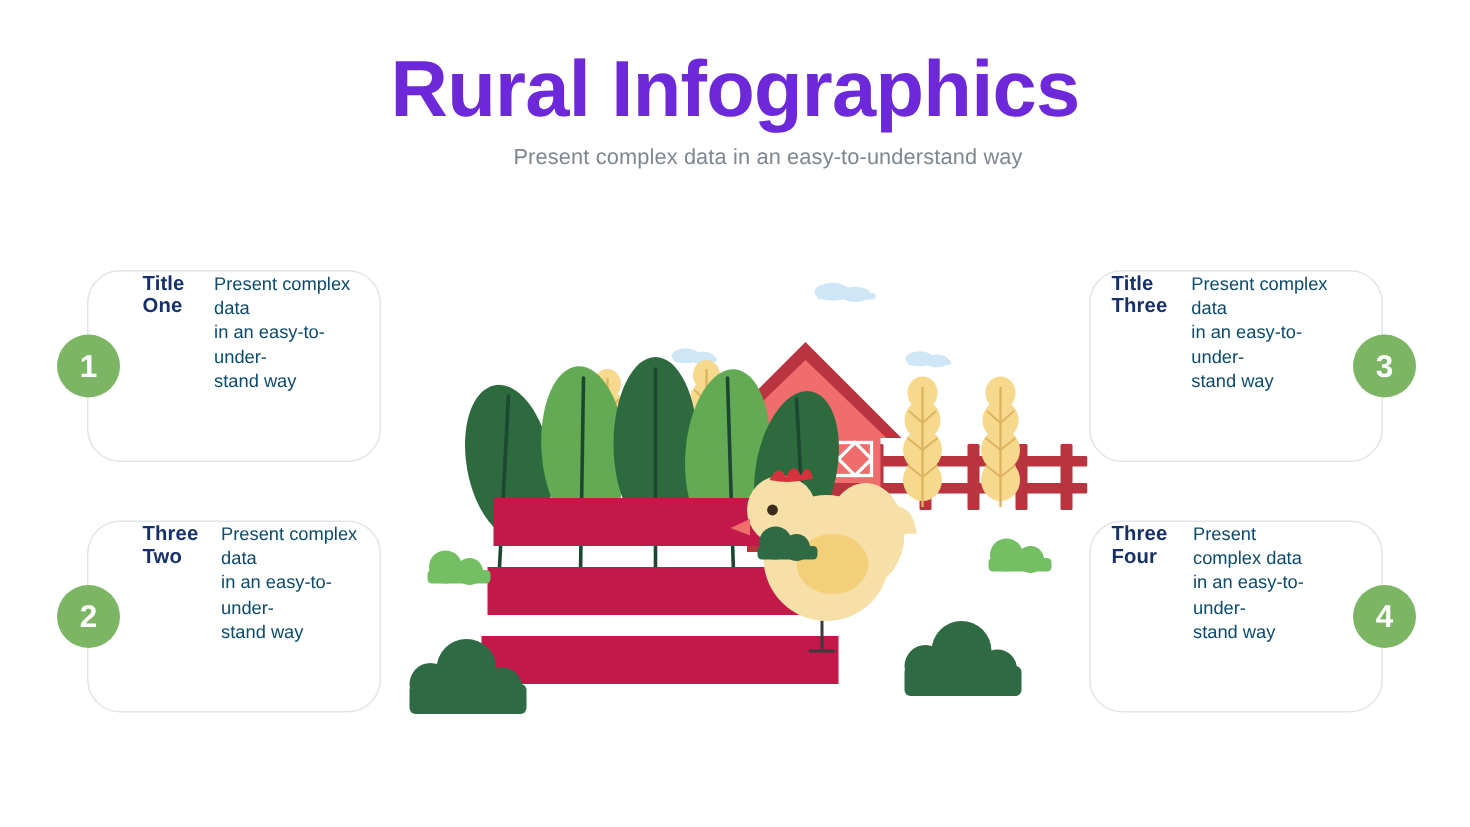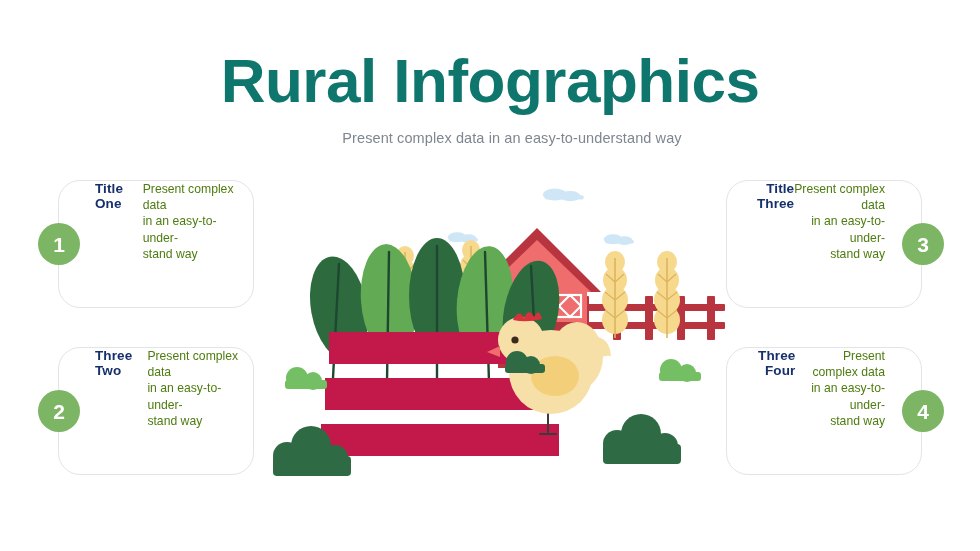--- a/index.html
+++ b/index.html
@@ -26,26 +26,26 @@
 
   
   #header {
     position: absolute;
     left: 0;
     top: 32px;
     width: 980px;
     text-align: center;
   }
   #page-title {
-    font-size: 62px;
+    font-size: 53px;
     font-weight: bold;
-    color: #0f766e;
+    color: #6d28d9;
     letter-spacing: -0.5px;
     line-height: 1.06;
-    margin: 16px;
+    margin: 0;
     font-family: "Liberation Sans", sans-serif;
   }
   #page-subtitle {
     font-size: 14.5px;
     color: #7e8690;
     margin-top: 9px;
     letter-spacing: 0.1px;
     font-family: "Liberation Sans", sans-serif;
     padding-left: 44px;
   }
@@ -57,32 +57,32 @@
     width: 196px;
     height: 128px;
     border: 1px solid #e2e4e7;
     border-radius: 22px;
     background: #ffffff;
     display: flex;
     flex-direction: row;
     justify-content: center;
   }
   .card.left  { padding: 0 14px 0 36px; text-align: left; }
-  .card.right { padding: 0 36px 0 14px; text-align: right; }
+  .card.right { padding: 0 36px 0 14px; }
 
   .card-title {
     font-size: 13.5px;
     font-weight: bold;
     color: #16306b;
     margin-bottom: 4px;
     letter-spacing: 0.1px;
   }
   .card-body {
     font-size: 12.2px;
-    color: #4d7c0f;
+    color: #0c4a6e;
     line-height: 1.33;
     white-space: pre-line;
   }
 
   .badge {
     position: absolute;
     width: 42px;
     height: 42px;
     border-radius: 50%;
     background: #7cb563;

